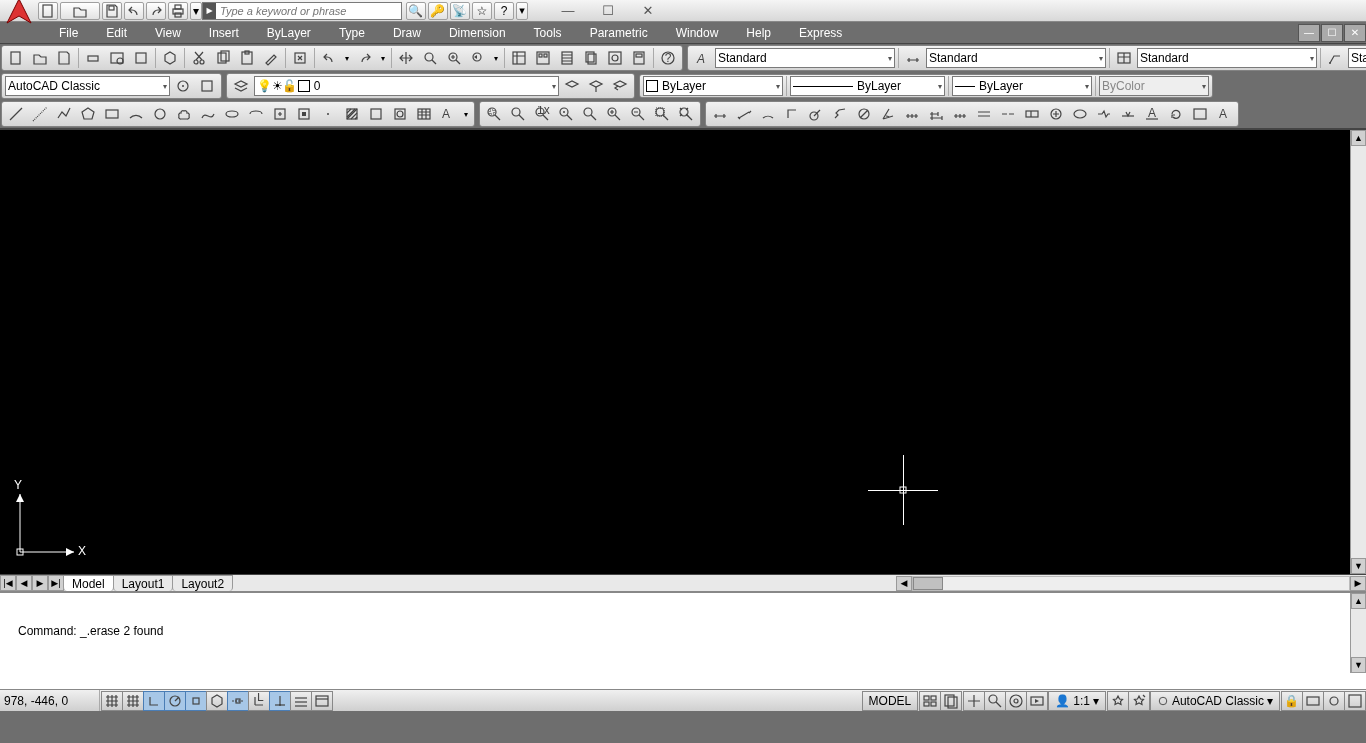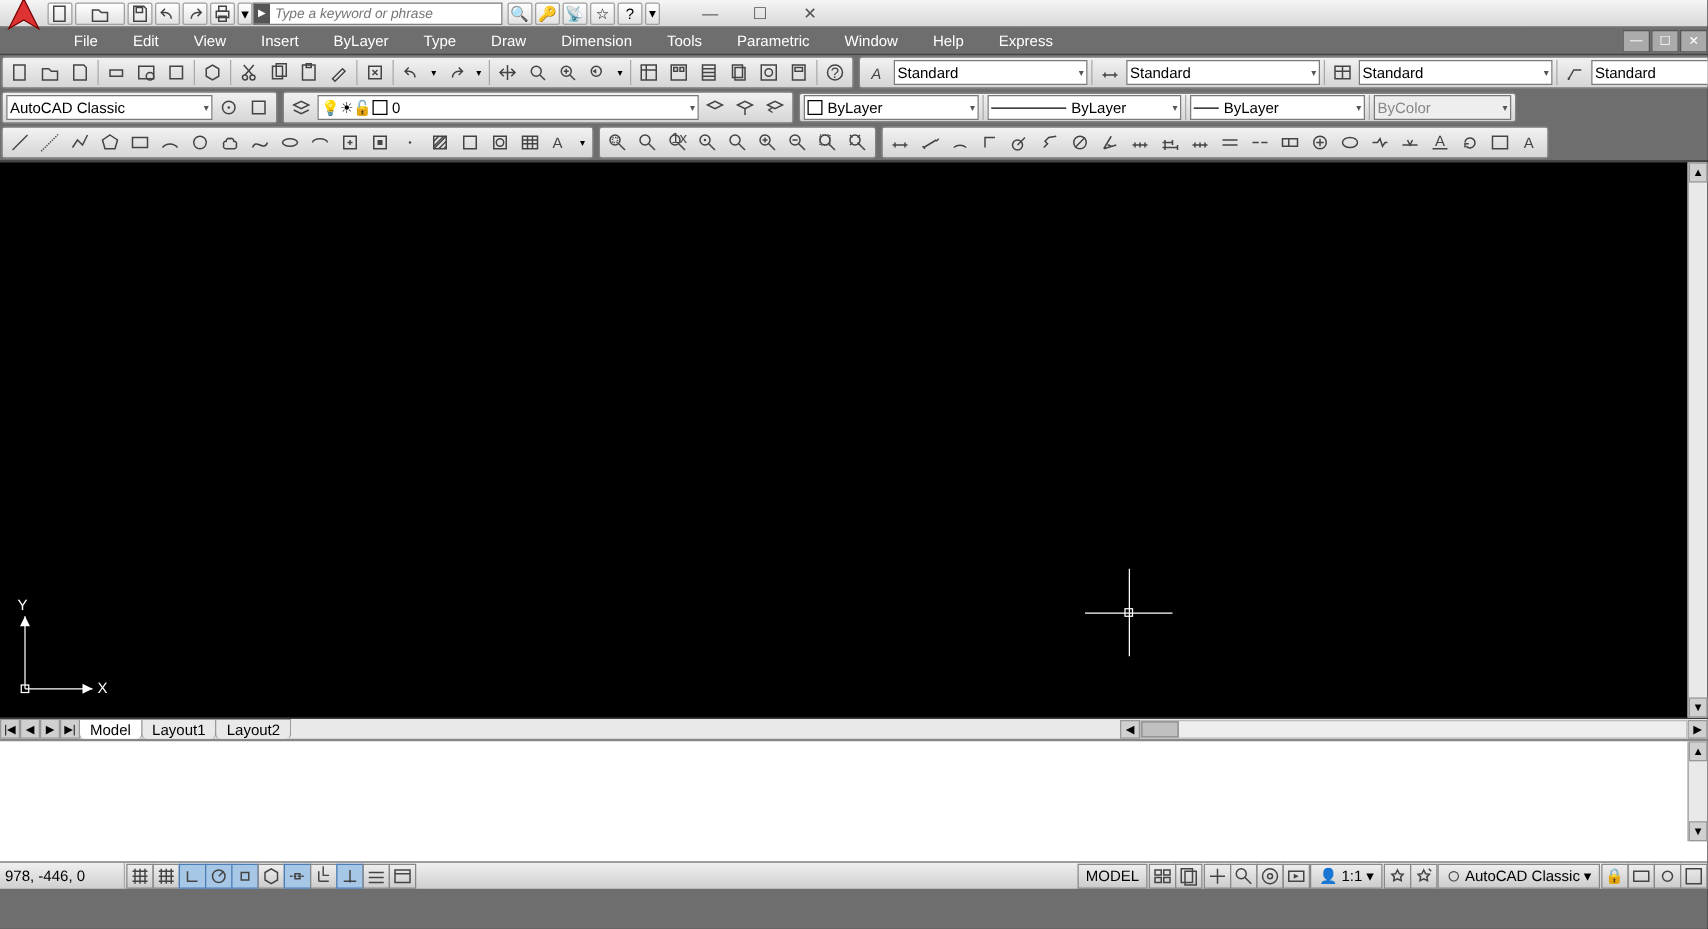--- a/index.html
+++ b/index.html
@@ -27,21 +27,21 @@
 .mdi-controls { margin-left:auto; display:flex; }
 .mdi-controls div { width:22px; height:18px; background:#aaa; border:1px solid #555; margin-left:1px; display:flex; align-items:center; justify-content:center; font-size:10px;}
 
 
 .tb-row { display:flex; align-items:center; background:#6e6e6e; padding:1px; gap:4px; }
 .tb-group { display:flex; align-items:center; background:linear-gradient(#f2f2f2,#d5d5d5); border:1px solid #828282; border-radius:3px; padding:1px 3px; gap:2px; }
 .tb-btn { width:22px; height:22px; display:flex; align-items:center; justify-content:center; border:1px solid transparent; border-radius:2px; }
 .tb-sep { width:1px; height:20px; background:#aaa; margin:0 1px; }
 .dropdown { height:20px; border:1px solid #7a7a7a; background:#fff; display:flex; align-items:center; padding:0 2px; font-size:11px; position:relative; }
 .dropdown .dd-arrow { margin-left:auto; font-size:8px; color:#555; padding-left:4px;}
-.dropdown.sm { width:155px; }
+.dropdown.sm { width:180px; }
 .dropdown.med { width:165px; }
 .dropdown.lg { width:305px; }
 .dropdown.bylayer { width:140px; }
 .dropdown.line { width:155px; }
 .colorpatch { width:12px; height:12px; border:1px solid #000; margin-right:4px; background:#fff;}
 
 
 #row1 { height:28px; }
 #row2 { height:28px; }
 #row3 { height:28px; }
@@ -801,20 +801,21 @@
     <div class="arrow">◀</div>
     <div class="track">
         <div class="thumb"></div>
       </div>
     <div class="arrow">▶</div>
   </div>
 </div>
 
 <div class="cmd-window">
   <div class="lines">
+    <div>Command: _.erase 2 found</div>
     
     
     
     
   </div>
 
   <div class="vscroll2">
     <div class="arrow">▲</div>
     <div class="track"></div>
     <div class="arrow">▼</div>

